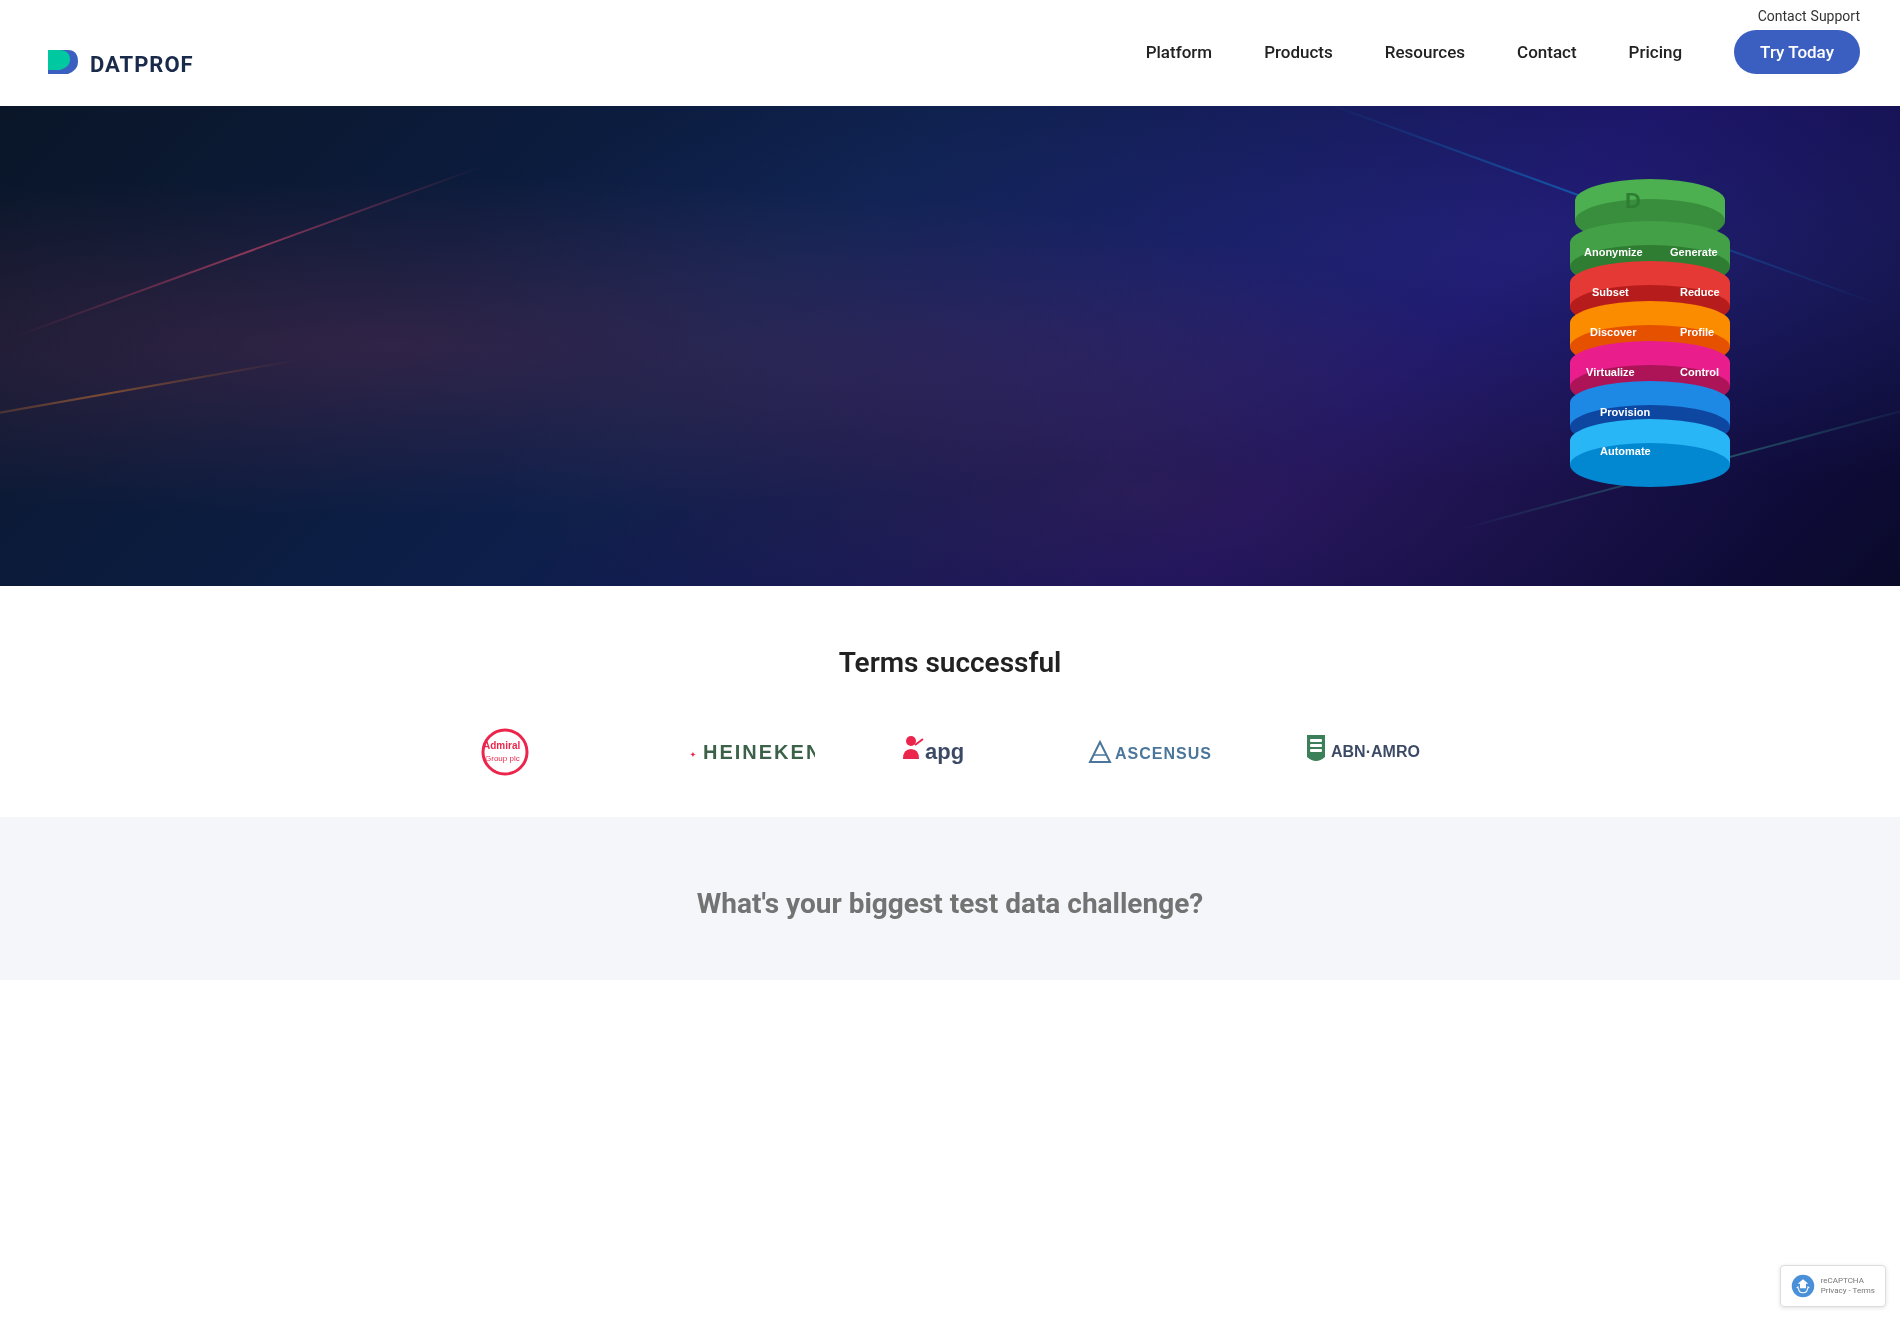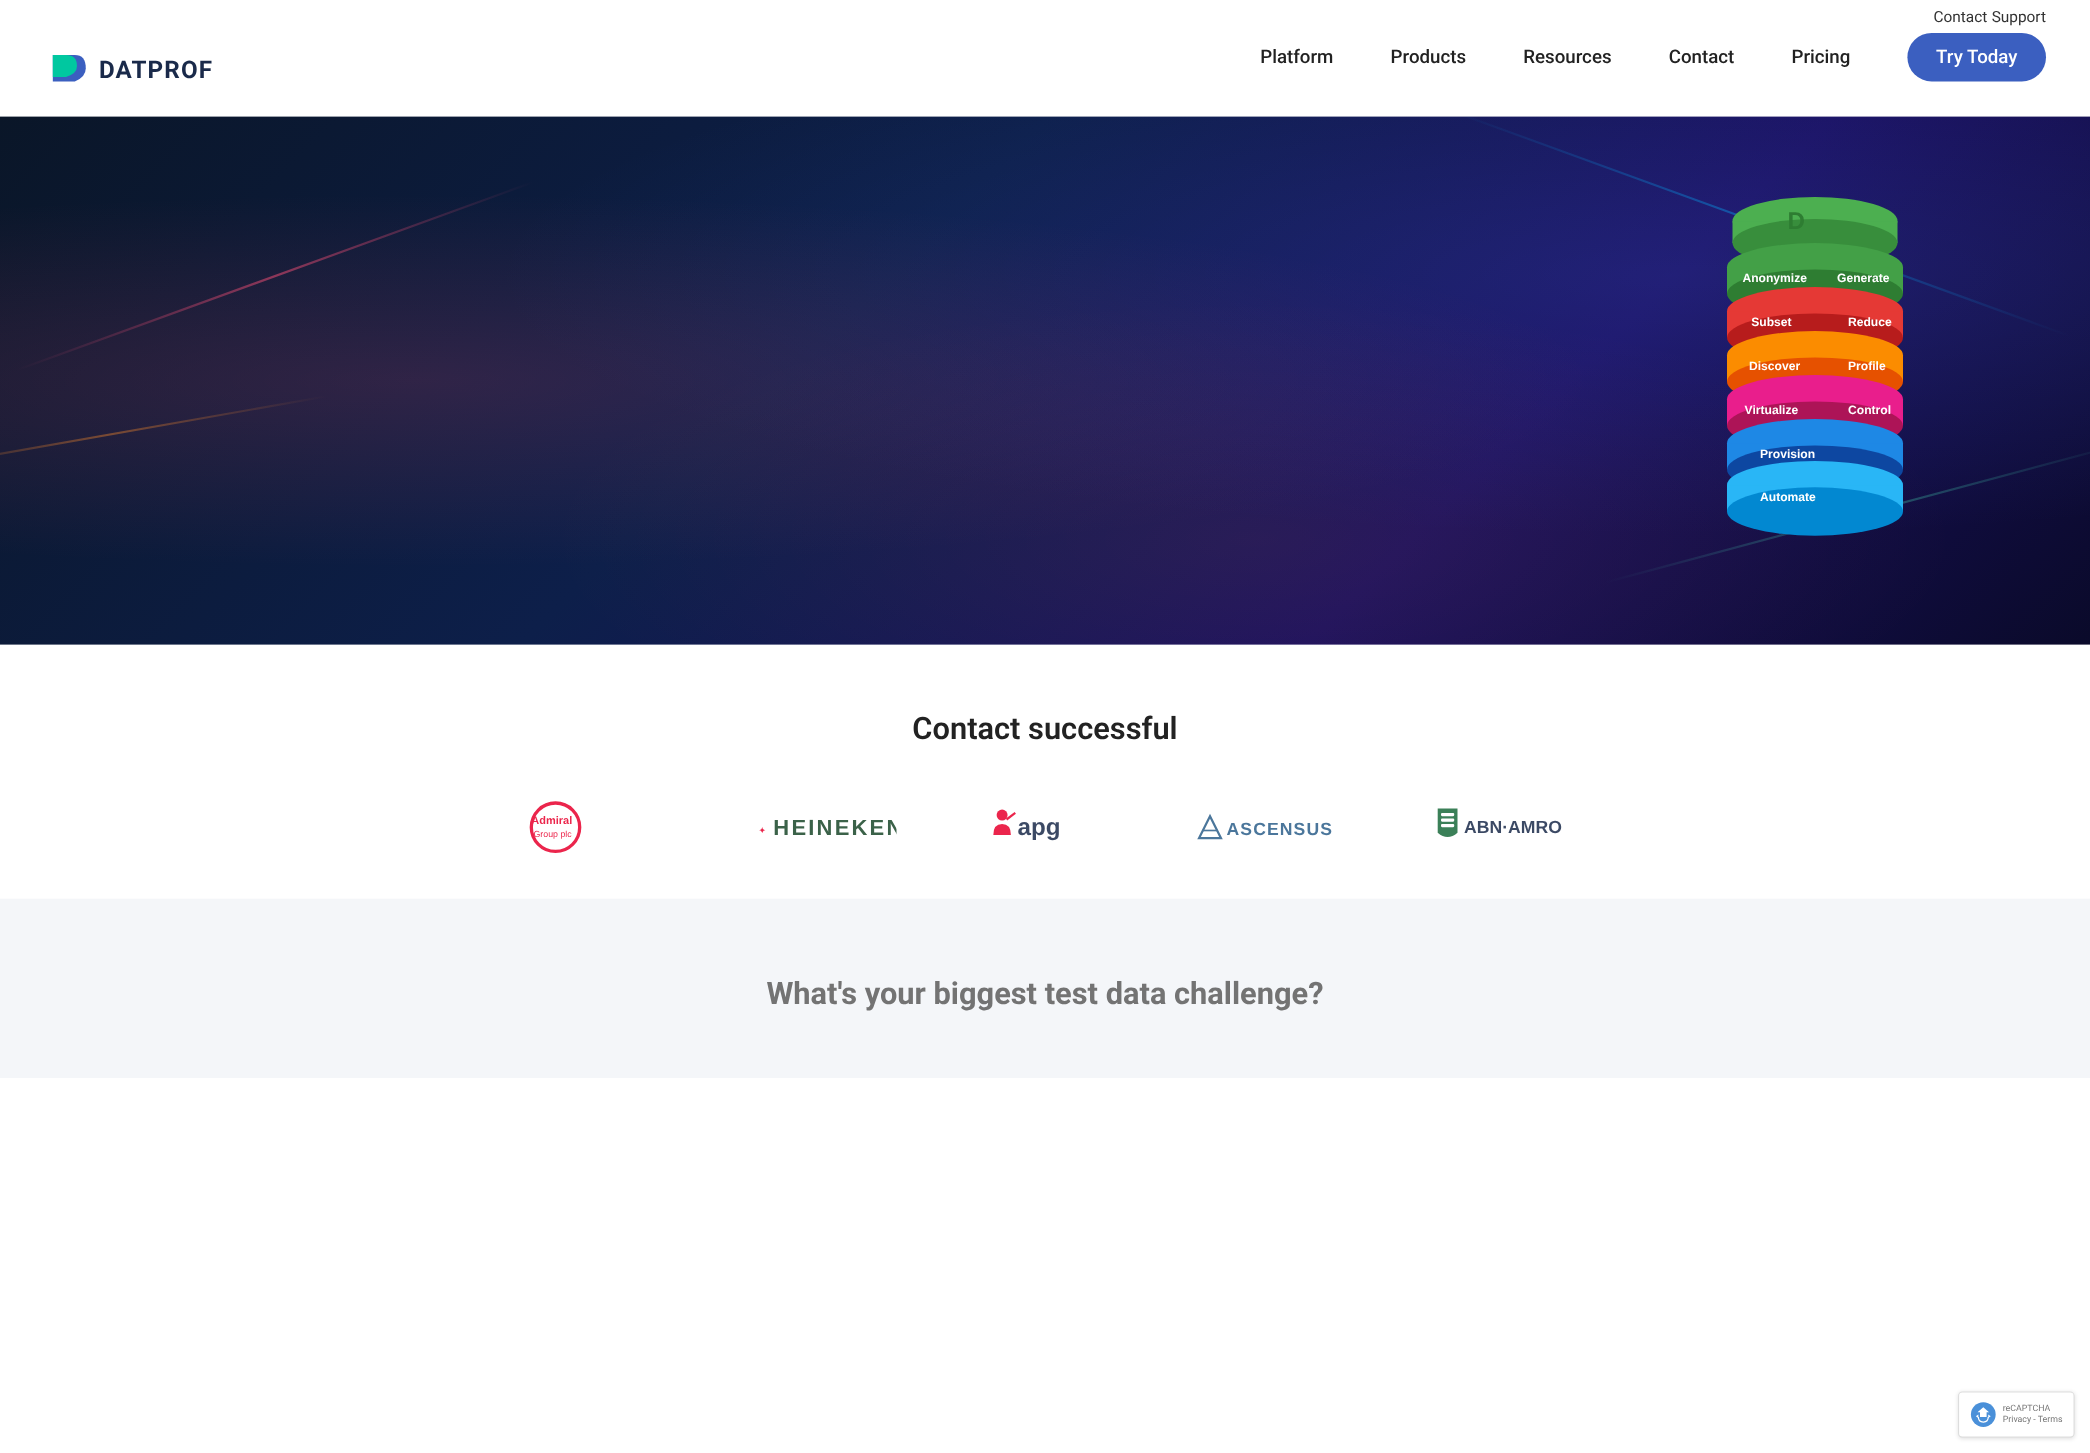--- a/index.html
+++ b/index.html
@@ -303,21 +303,21 @@
         <ellipse cx="110" cy="280" rx="80" ry="22" fill="#29b6f6"></ellipse>
         <rect x="30" y="280" width="160" height="24" fill="#29b6f6"></rect>
         <ellipse cx="110" cy="304" rx="80" ry="22" fill="#0288d1"></ellipse>
         <text x="60" y="294" font-size="11" font-weight="700" fill="#fff" font-family="Arial">Automate</text>
       </svg>
     </div>
   </div>
 </section>
 
 <section class="proven-section">
-  <h2 class="proven-title">Contact successful</h2>
+  <h2 class="proven-title">Terms successful</h2>
   <div class="logos-row">
 
     <div class="logo-item">
       <svg width="130" height="50" viewBox="0 0 130 50">
         <circle cx="30" cy="25" r="22" fill="none" stroke="#e8002d" stroke-width="3"></circle>
         <text x="8" y="22" font-size="10" font-weight="700" fill="#e8002d" font-family="Arial">Admiral</text>
         <text x="10" y="34" font-size="8" fill="#e8002d" font-family="Arial">Group plc</text>
       </svg>
     </div>
 

